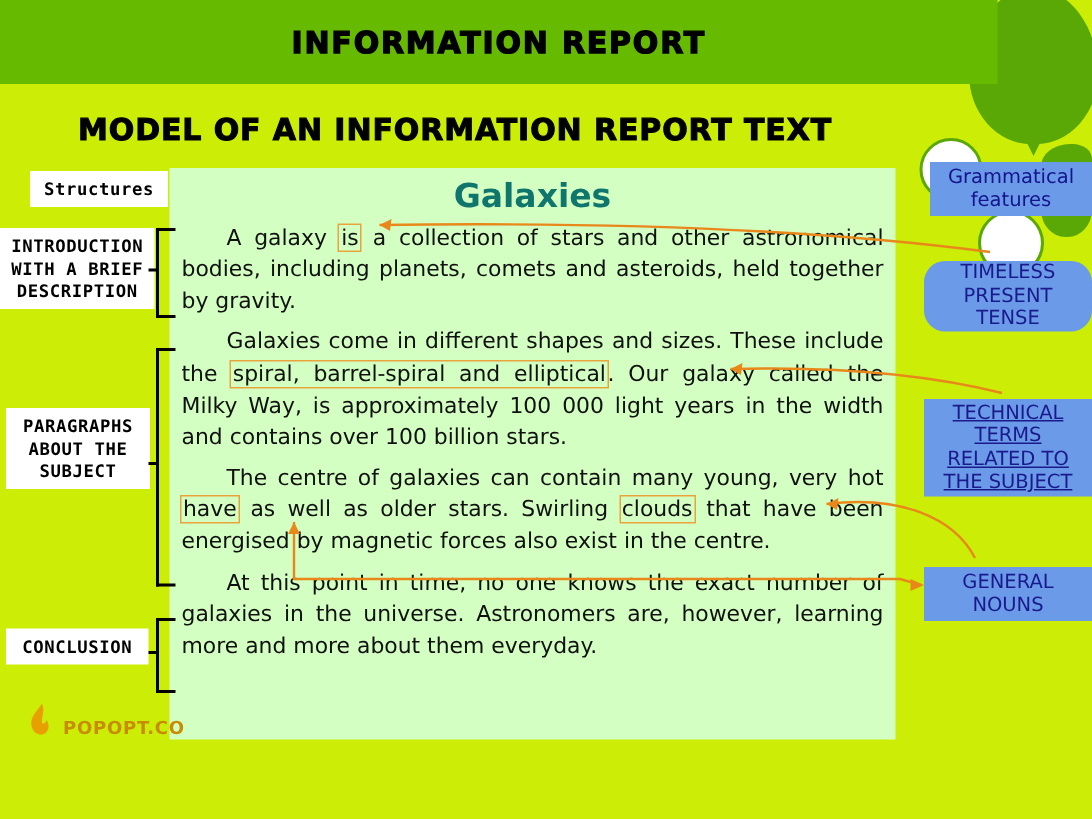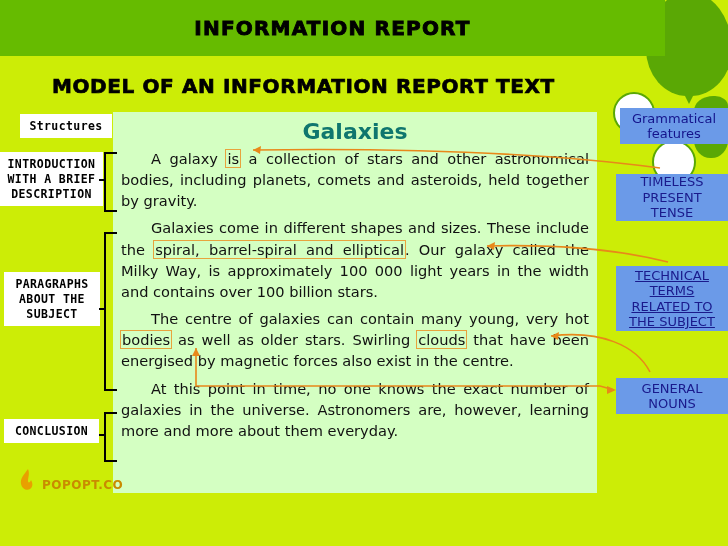--- a/index.html
+++ b/index.html
@@ -164,21 +164,21 @@
     flex-direction: column;
     justify-content: center;
     padding: 18px 2px;
   }
   #label-grammatical {
     left: 620px; top: 108px; width: 108px; height: 36px;
     background: #6b9ae8;
     font-size: 13px;
     color: #14148c;
   }
-  #label-timeless   { left: 616px; top: 174px; width: 112px; height: 47px; }
+  #label-timeless   { left: 616px; top: 174px; width: 112px; height: 47px; border-radius: 14px; }
   #label-technical  { left: 616px; top: 266px; width: 112px; height: 65px; text-decoration: underline; }
   #label-general    { left: 616px; top: 378px; width: 112px; height: 34px; }
 
   
   #connectors { position:absolute; inset:0; z-index: 6; pointer-events:none; }
 
   
   #logo {
     position: absolute;
     left: 18px; top: 468px;
@@ -227,21 +227,21 @@
     <path d="M 196 348 L 196 386 L 600 386 L 614 390" fill="none" stroke="#e8881a" stroke-width="1.6"></path>
     <polygon points="196,348 192,356 200,356" fill="#e8881a"></polygon>
     <polygon points="616,390 607,386 607,394" fill="#e8881a"></polygon>
   </svg>
 
   <div id="content-card">
     <div id="content-title">Galaxies</div>
     <div id="paragraphs">
         <div class="para">A galaxy <span class="hl">is</span> a collection of stars and other astronomical bodies, including planets, comets and asteroids, held together by gravity.</div>
         <div class="para">Galaxies come in different shapes and sizes. These include the <span class="hl">spiral, barrel-spiral and elliptical</span>. Our galaxy called the Milky Way, is approximately 100 000 light years in the width and contains over 100 billion stars.</div>
-        <div class="para">The centre of galaxies can contain many young, very hot <span class="hl">bodies</span> as well as older stars. Swirling <span class="hl">clouds</span> that have been energised by magnetic forces also exist in the centre.</div>
+        <div class="para">The centre of galaxies can contain many young, very hot <span class="hl">have</span> as well as older stars. Swirling <span class="hl">clouds</span> that have been energised by magnetic forces also exist in the centre.</div>
         <div class="para last">At this point in time, no one knows the exact number of galaxies in the universe. Astronomers are, however, learning more and more about them everyday.</div>
       </div>
   </div>
 
   <div class="left-label" id="label-structures">
     <span>Structures</span>
   </div>
   <div class="left-label" id="label-paragraphs">
     <span class="ml">PARAGRAPHS<br>ABOUT THE<br>SUBJECT</span>
   </div>

